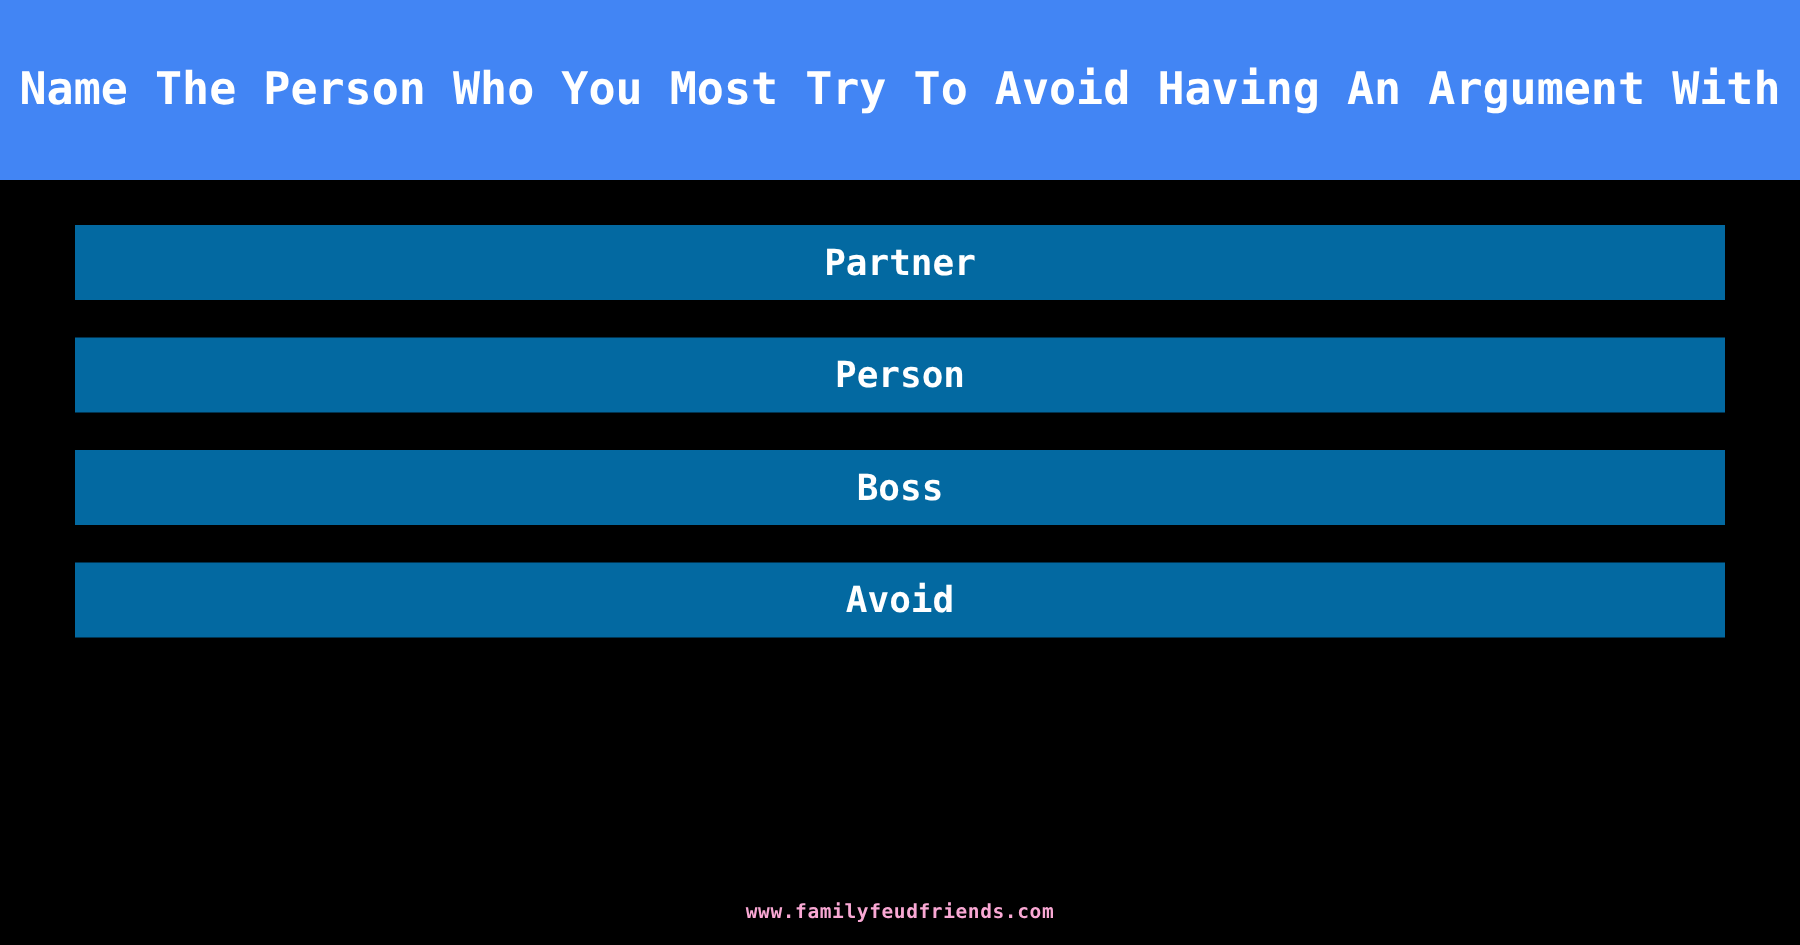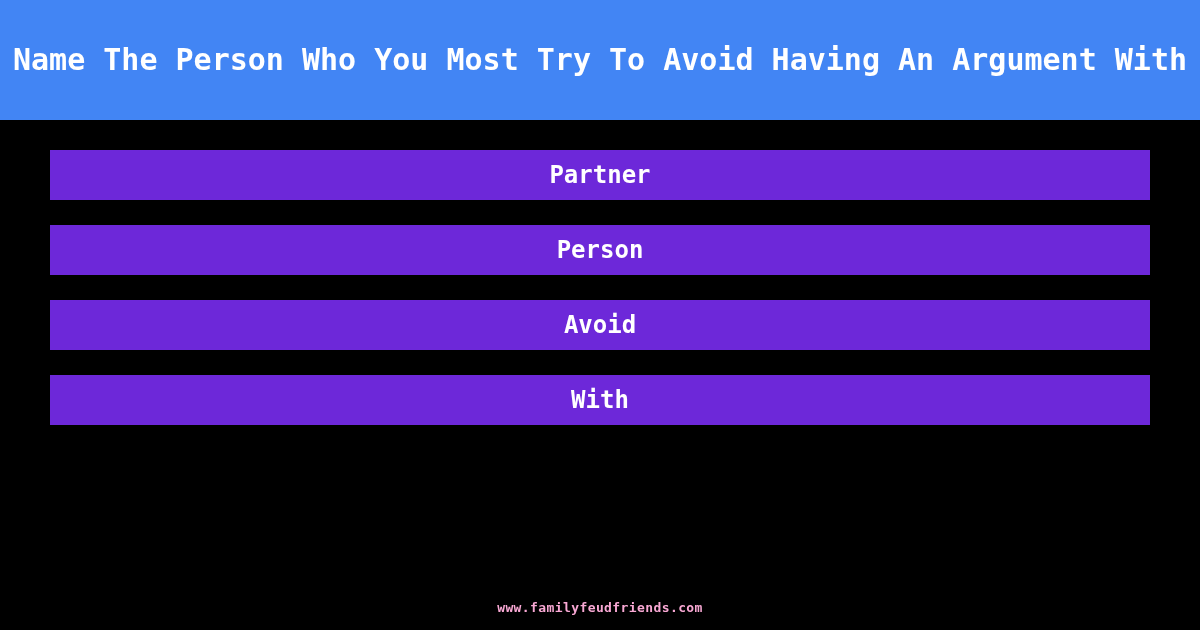--- a/index.html
+++ b/index.html
@@ -51,21 +51,21 @@
   #answers {
     position: absolute;
     left: 50px;
     top: 150px;
     width: 1100px;
   }
 
   .answer-row {
     width: 1100px;
     height: 50px;
-    background: #6d28d9;
+    background: #0369a1;
     margin-bottom: 25px;
     display: flex;
     align-items: center;
     justify-content: center;
   }
 
   .answer-row:last-child {
     margin-bottom: 0;
   }
 
@@ -110,25 +110,25 @@
 
     <div class="answer-row">
       <span class="answer-label">Partner</span>
     </div>
 
     <div class="answer-row">
       <span class="answer-label">Person</span>
     </div>
 
     <div class="answer-row">
-      <span class="answer-label">Avoid</span>
+      <span class="answer-label">Boss</span>
     </div>
 
     <div class="answer-row">
-      <span class="answer-label">With</span>
+      <span class="answer-label">Avoid</span>
     </div>
 
   </div>
 
   <div id="footer">
     <span id="footer-url">www.familyfeudfriends.com</span>
   </div>
 
 </div>
 

